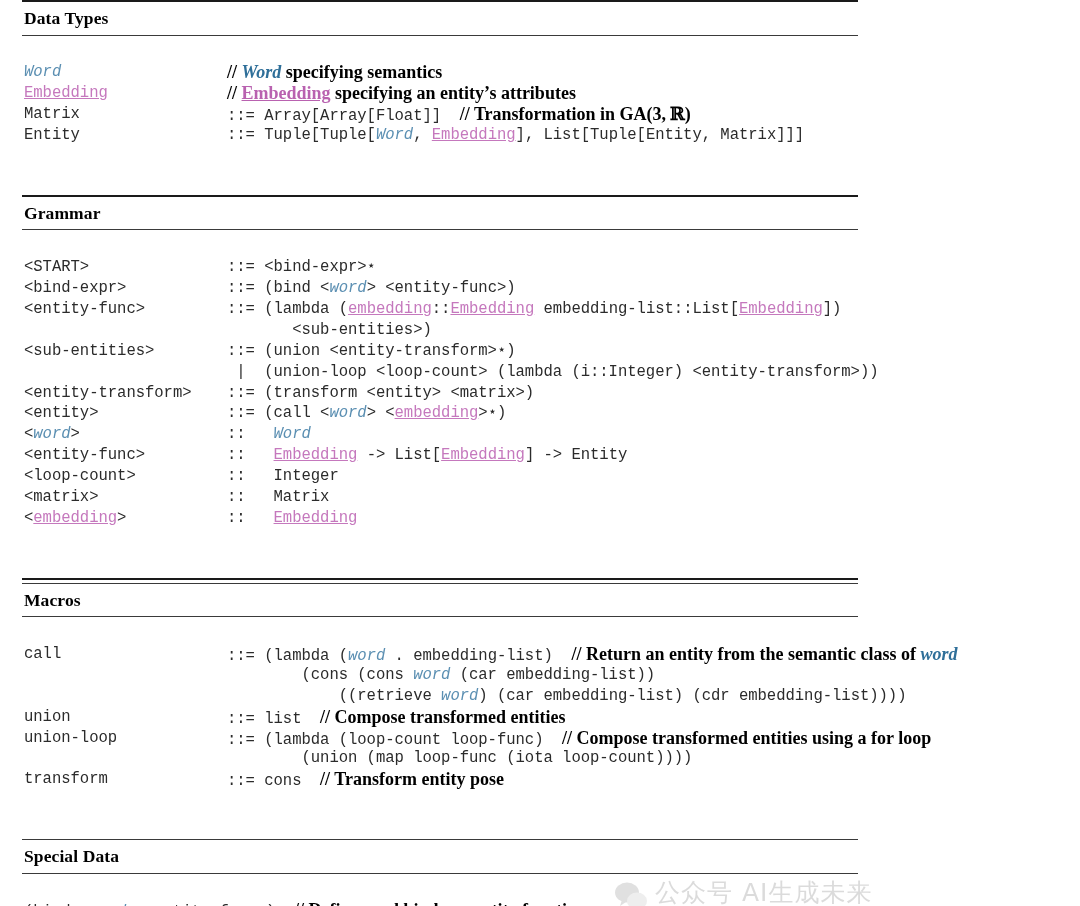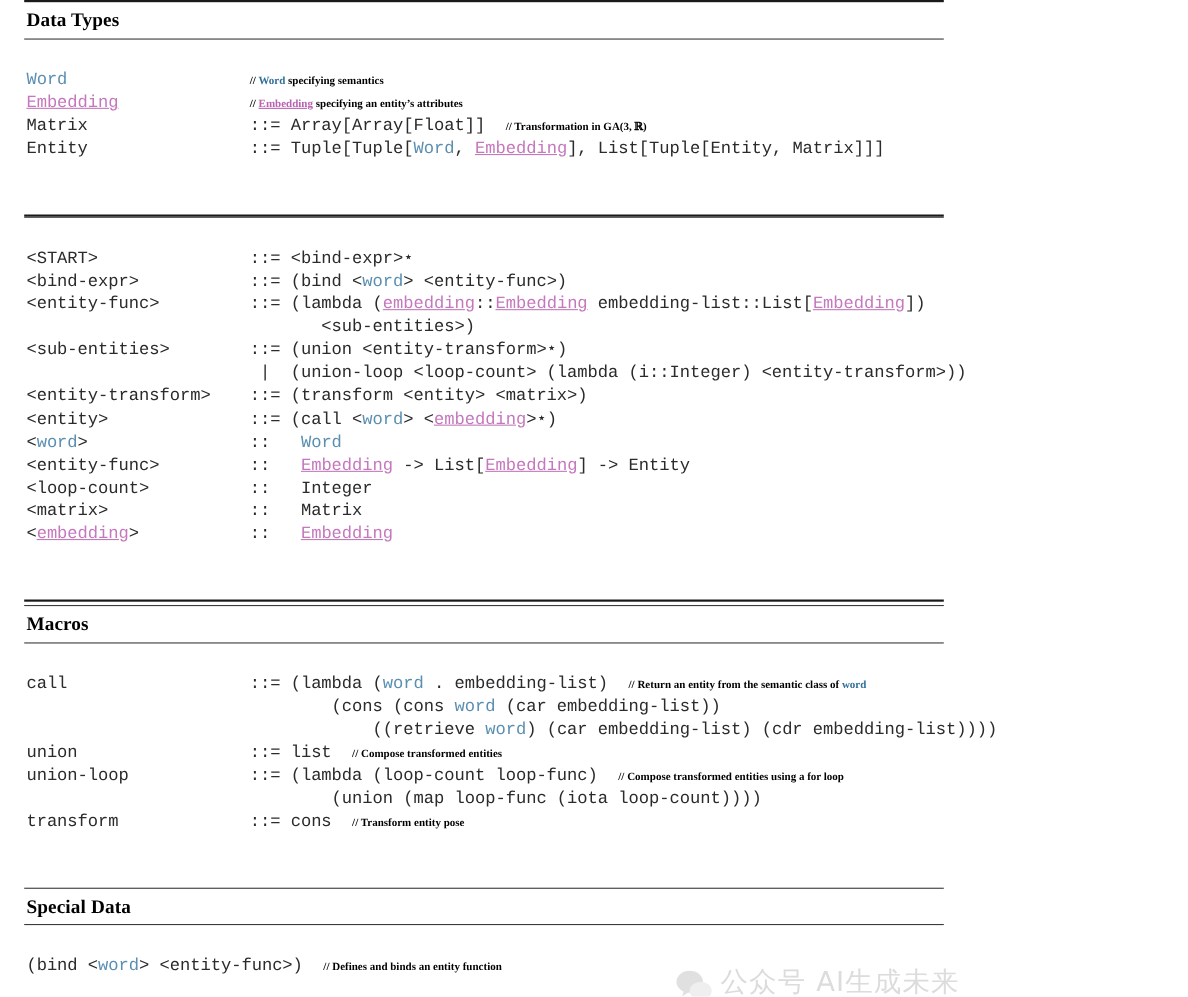--- a/index.html
+++ b/index.html
@@ -32,28 +32,28 @@
     white-space:pre;
     color:#2b2b2b;
     padding:6px 0 7px 2px;
     letter-spacing:-0.05px;
   }
   .code .ln{display:block;height:20.9px;}
   
   .lhs{display:inline-block;width:203px;vertical-align:top;}
 
   
-  .w{color:#5b8fb2;}          
+  .w{color:#5b8fb2;font-style:italic;}          
   .e{color:#c578bd;text-decoration:underline;}
 
   
   .cm{
     font-family:"Liberation Serif", serif;
     font-weight:bold;
-    font-size:10px;
+    font-size:18px;
     color:#000;
     letter-spacing:0;
   }
   .cm .w{color:#2f6f99;font-weight:bold;}
   .cm .e{color:#b962b0;font-weight:bold;}
   .bb{font-weight:bold;font-family:"DejaVu Serif",serif;}
 
   
   .watermark{
     position:absolute;
@@ -80,20 +80,21 @@
 
   <div class="sec-head">Data Types</div>
   <div class="rule-thin"></div>
 
   <div class="code">
 <span class="ln"><span class="lhs w">Word</span><span class="cm">// <span class="w">Word</span> specifying semantics</span></span><span class="ln"><span class="lhs e">Embedding</span><span class="cm">// <span class="e">Embedding</span> specifying an entity’s attributes</span></span><span class="ln"><span class="lhs">Matrix</span>::= Array[Array[Float]]  <span class="cm">// Transformation in GA(3, <span class="bb">ℝ</span>)</span></span><span class="ln"><span class="lhs">Entity</span>::= Tuple[Tuple[<span class="w">Word</span>, <span class="e">Embedding</span>], List[Tuple[Entity, Matrix]]]</span>
   </div>
 
   <div class="rule-thick"></div>
 
+  <div class="sec-head">Grammar</div>
   <div class="rule-thin"></div>
 
   <div class="code">
 <span class="ln"><span class="lhs">&lt;START&gt;</span>::= &lt;bind-expr&gt;⋆</span><span class="ln"><span class="lhs">&lt;bind-expr&gt;</span>::= (bind &lt;<span class="w">word</span>&gt; &lt;entity-func&gt;)</span><span class="ln"><span class="lhs">&lt;entity-func&gt;</span>::= (lambda (<span class="e">embedding</span>::<span class="e">Embedding</span> embedding-list::List[<span class="e">Embedding</span>])</span><span class="ln"><span class="lhs"></span>       &lt;sub-entities&gt;)</span><span class="ln"><span class="lhs">&lt;sub-entities&gt;</span>::= (union &lt;entity-transform&gt;⋆)</span><span class="ln"><span class="lhs"></span> |  (union-loop &lt;loop-count&gt; (lambda (i::Integer) &lt;entity-transform&gt;))</span><span class="ln"><span class="lhs">&lt;entity-transform&gt;</span>::= (transform &lt;entity&gt; &lt;matrix&gt;)</span><span class="ln"><span class="lhs">&lt;entity&gt;</span>::= (call &lt;<span class="w">word</span>&gt; &lt;<span class="e">embedding</span>&gt;⋆)</span><span class="ln"><span class="lhs">&lt;<span class="w">word</span>&gt;</span>::   <span class="w">Word</span></span><span class="ln"><span class="lhs">&lt;entity-func&gt;</span>::   <span class="e">Embedding</span> -&gt; List[<span class="e">Embedding</span>] -&gt; Entity</span><span class="ln"><span class="lhs">&lt;loop-count&gt;</span>::   Integer</span><span class="ln"><span class="lhs">&lt;matrix&gt;</span>::   Matrix</span><span class="ln"><span class="lhs">&lt;<span class="e">embedding</span>&gt;</span>::   <span class="e">Embedding</span></span>
   </div>
 
   <div class="rule-dbl"></div>
 
   <div class="sec-head">Macros</div>
   <div class="rule-thin"></div>

